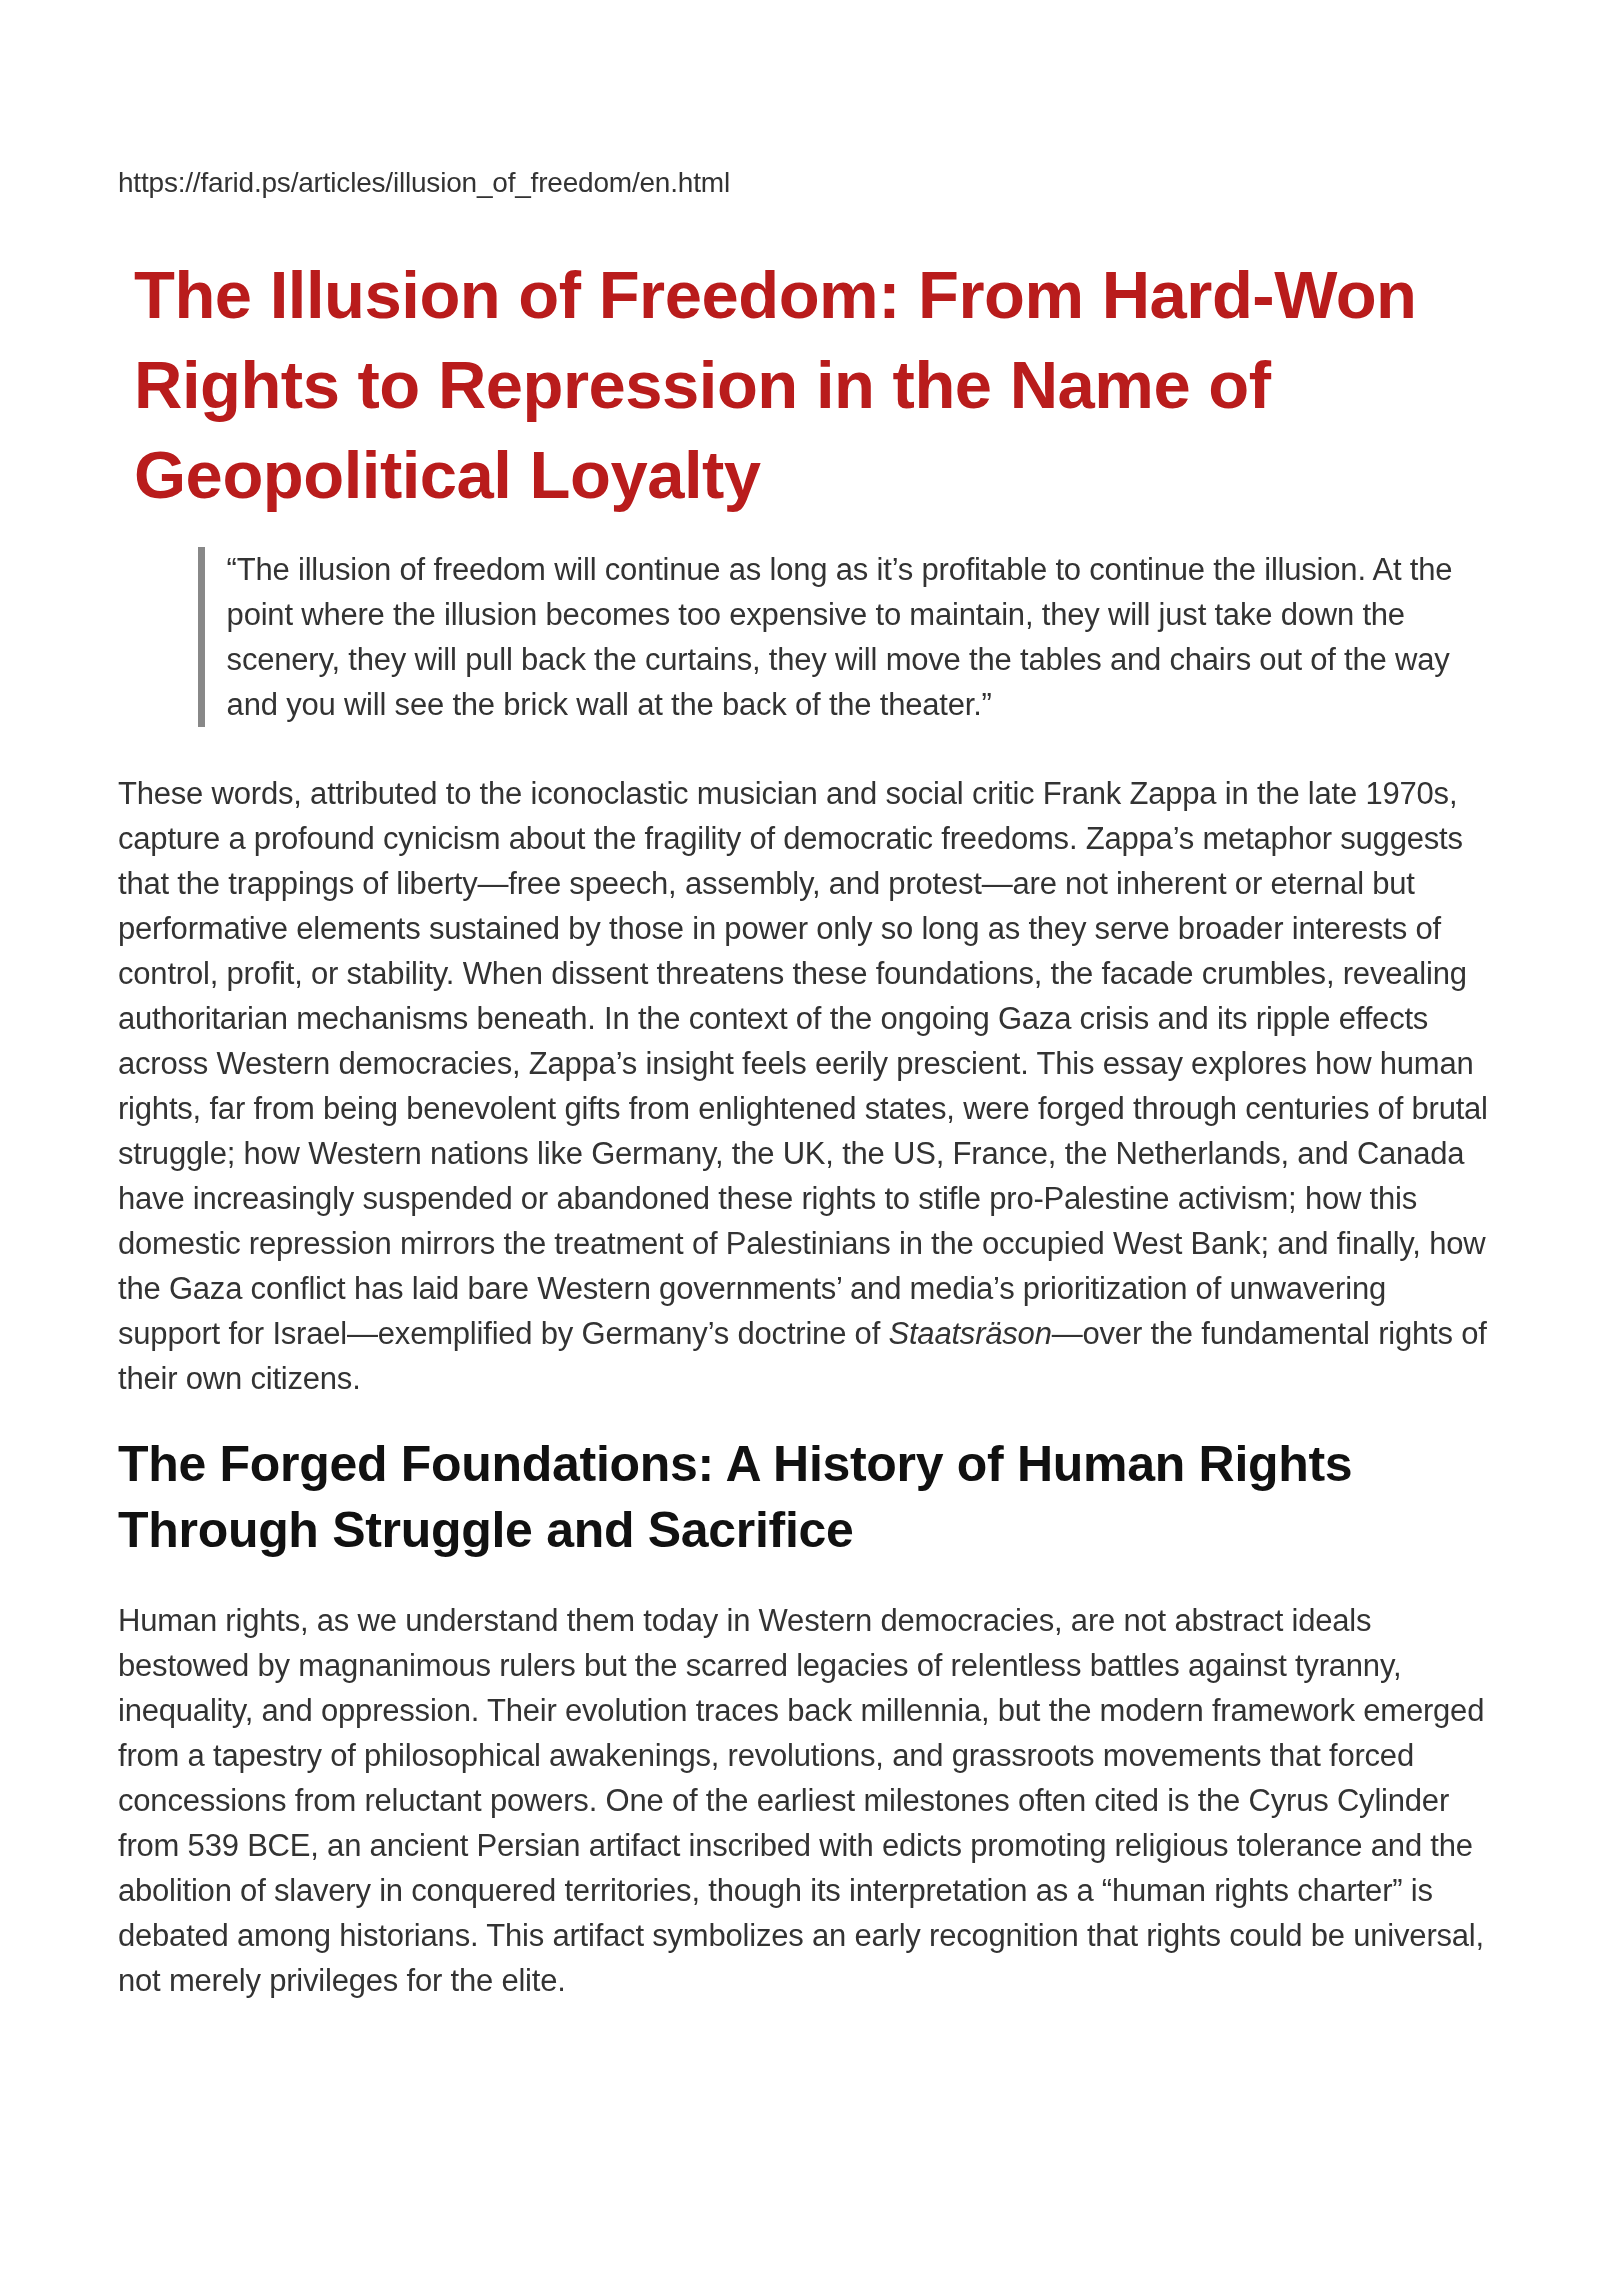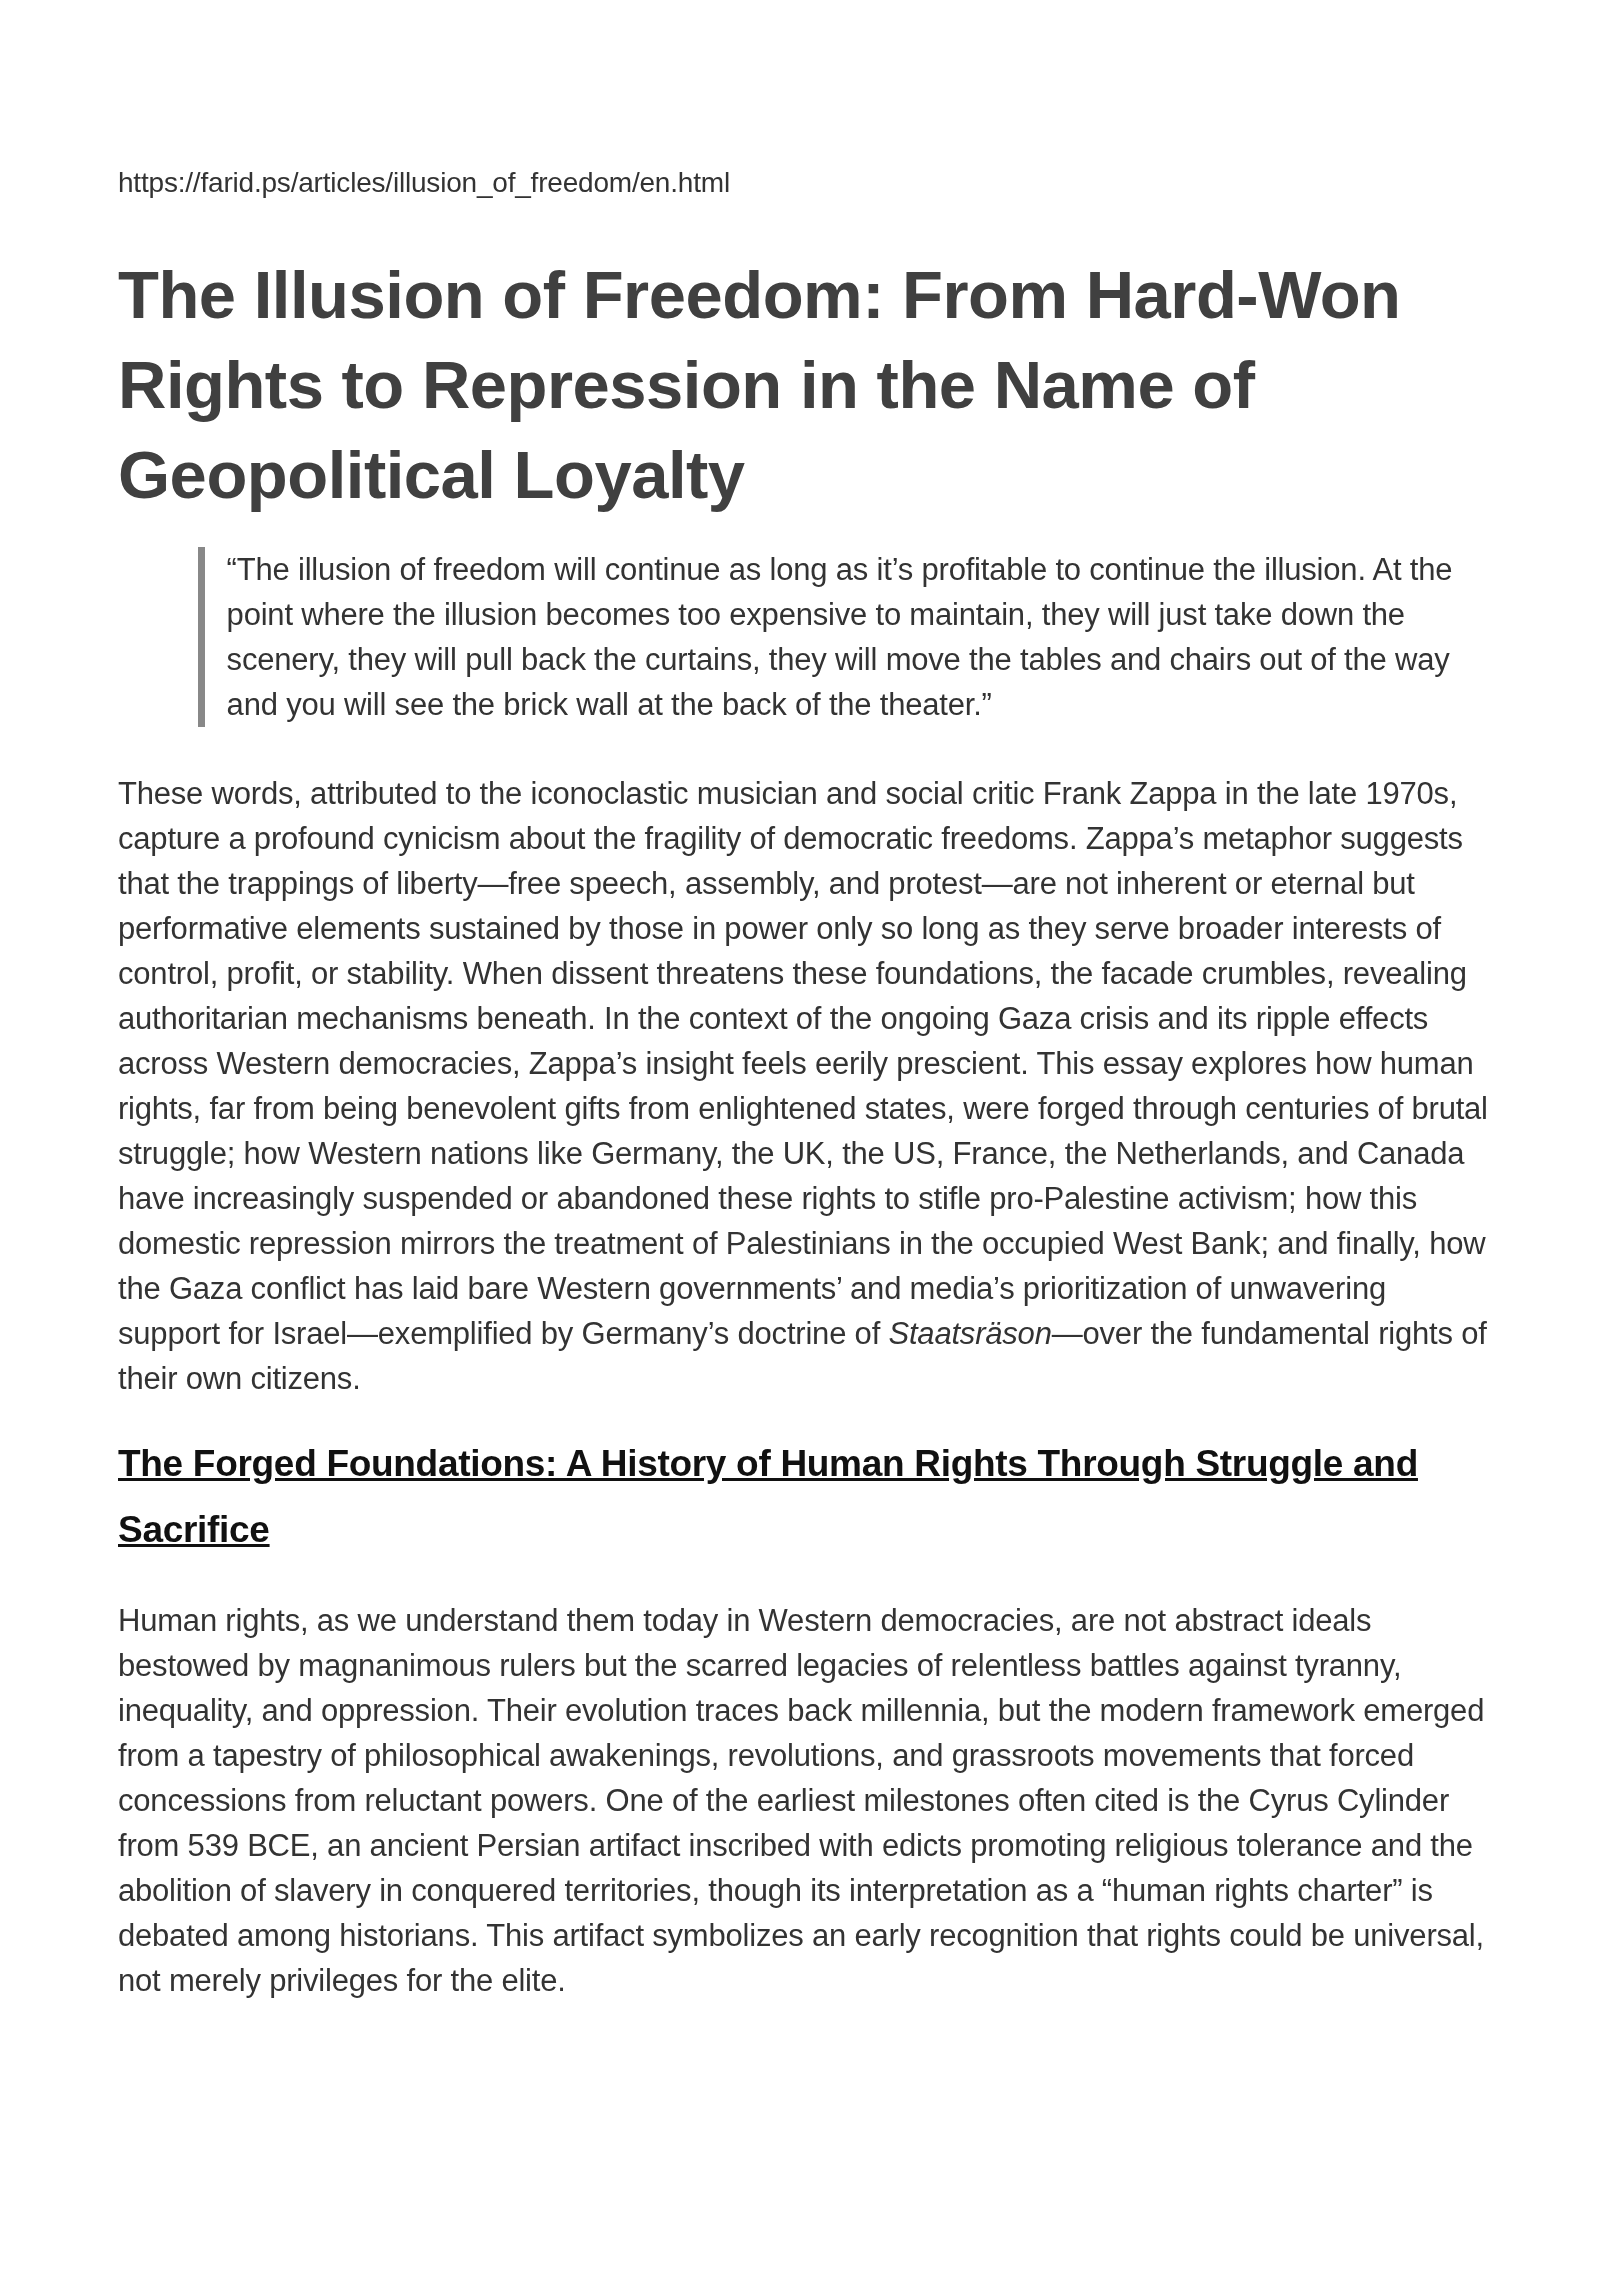--- a/index.html
+++ b/index.html
@@ -24,25 +24,25 @@
   }
   .source-url {
     font-size: 28px;
     line-height: 33px;
     letter-spacing: -0.2px;
     color: #333333;
     margin: 0 0 51px 0;
     white-space: nowrap;
   }
   h1.article-title {
-    margin: 0;
+    margin: 16px;
     font-size: 67px;
     line-height: 90px;
     font-weight: 700;
-    color: #404040;
+    color: #b91c1c;
     letter-spacing: -0.5px;
   }
   blockquote.pull-quote {
     margin: 27px 0 0 80px;
     border-left: 7.8px solid #888888;
     padding: 0 0 0 21.6px;
     font-size: 31px;
     line-height: 45px;
     letter-spacing: -0.2px;
     color: #333333;
@@ -52,26 +52,25 @@
     font-size: 31px;
     line-height: 45px;
     letter-spacing: -0.2px;
     color: #333333;
     text-align: left;
     -webkit-hyphens: auto;
     hyphens: auto;
   }
   h2.section-heading {
     margin: 30px 0 12px 0;
-    font-size: 37px;
+    font-size: 50px;
     line-height: 66px;
     font-weight: 700;
     color: #111111;
     letter-spacing: -0.3px;
-    text-decoration: underline;
   }
   p.body-para.after-heading {
     margin-top: 35px;
   }
   em { font-style: italic; text-align: right; }
 </style>
 </head>
 <body>
 
 <div class="page">

